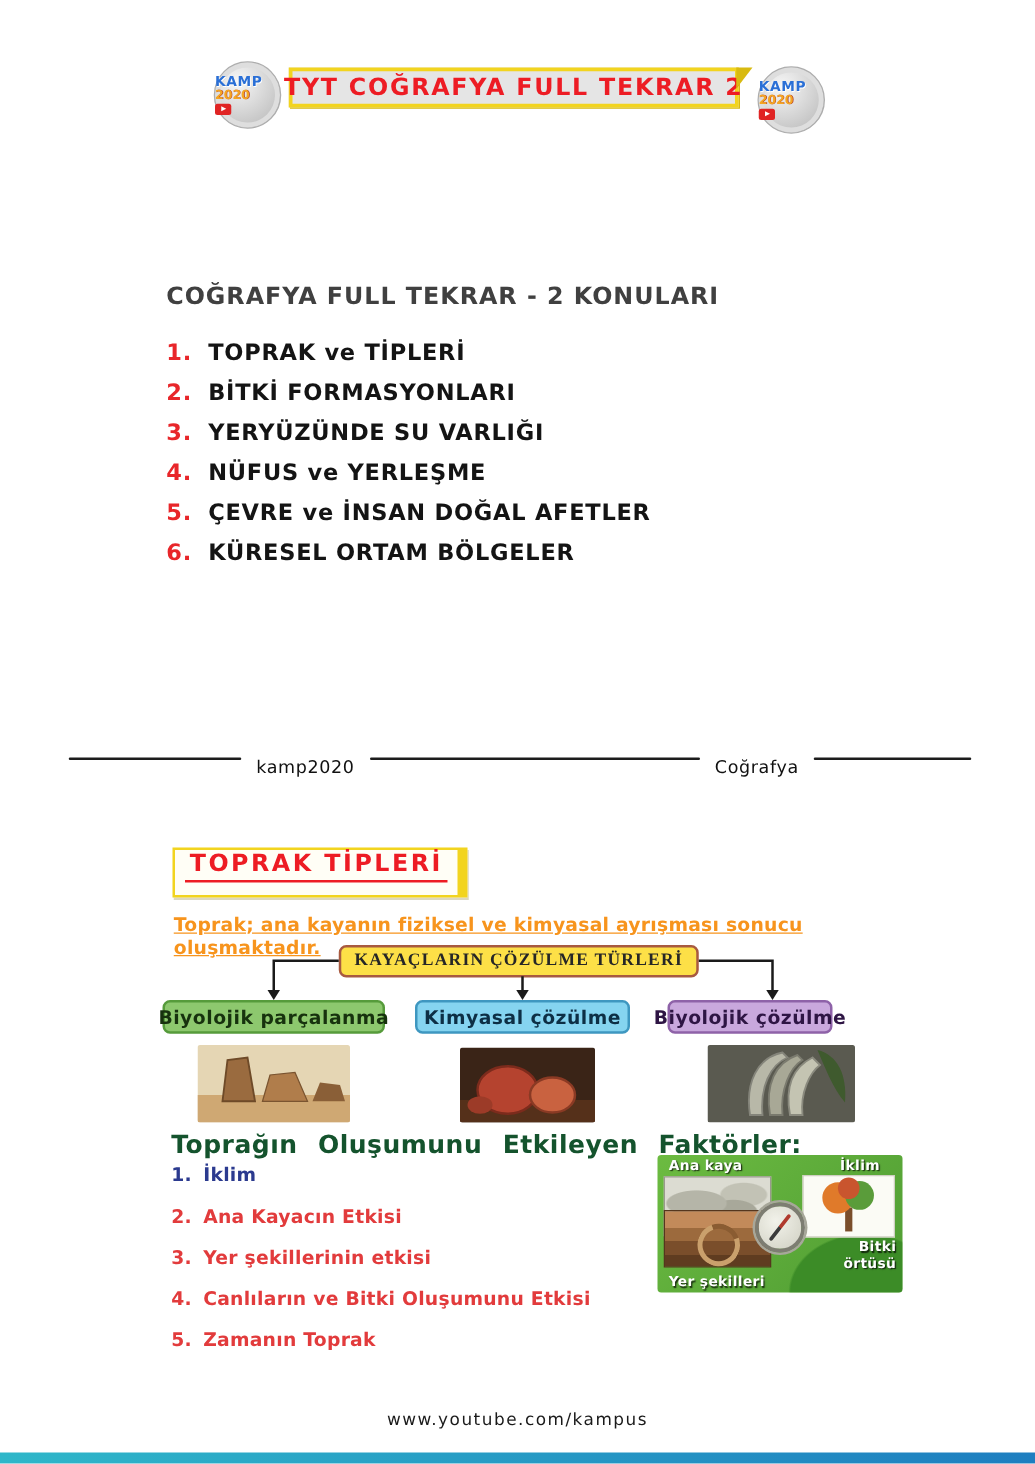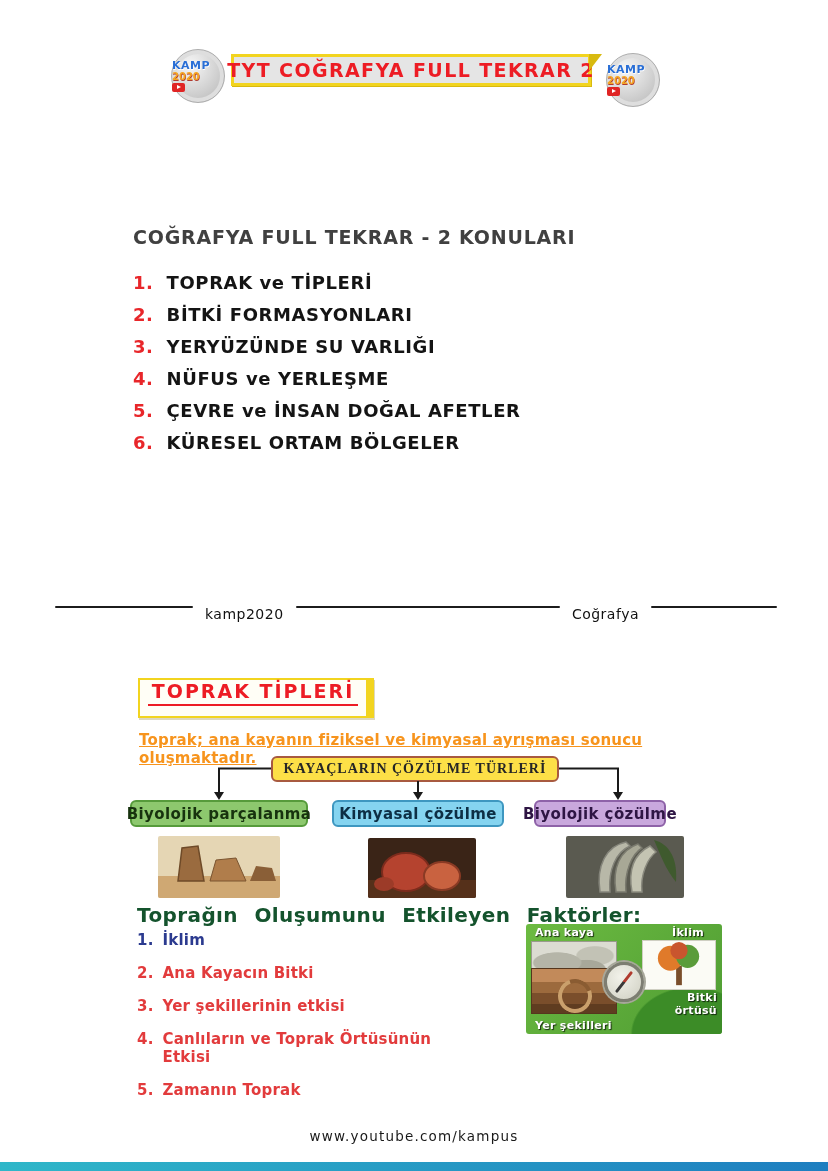--- a/index.html
+++ b/index.html
@@ -270,29 +270,29 @@
 
   <div class="factors-heading">Toprağın Oluşumunu Etkileyen Faktörler:</div>
 
   <div class="factors-list">
     <div class="factor f-blue">
       <span>1.</span>
       <span>İklim</span>
     </div>
     <div class="factor f-red">
       <span>2.</span>
-      <span>Ana Kayacın Bitki</span>
+      <span>Ana Kayacın Etkisi</span>
     </div>
     <div class="factor f-red">
       <span>3.</span>
       <span>Yer şekillerinin etkisi</span>
     </div>
     <div class="factor f-red">
       <span>4.</span>
-      <span>Canlıların ve Toprak Örtüsünün Etkisi</span>
+      <span>Canlıların ve Bitki Oluşumunu Etkisi</span>
     </div>
     <div class="factor f-red">
       <span>5.</span>
       <span>Zamanın Toprak</span>
     </div>
   </div>
 
   <div class="illus">
     <div class="il-grass"></div>
     <div class="il-rock"></div>

